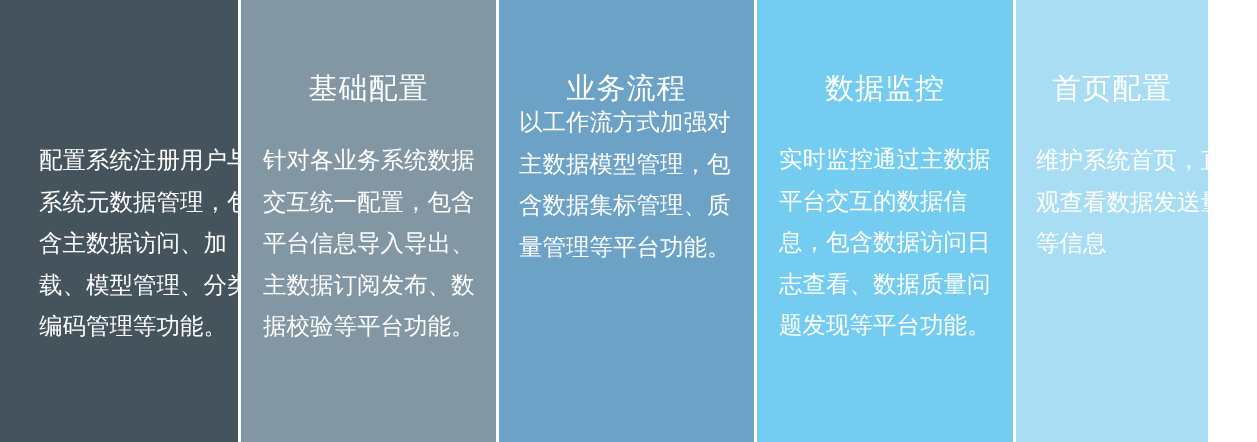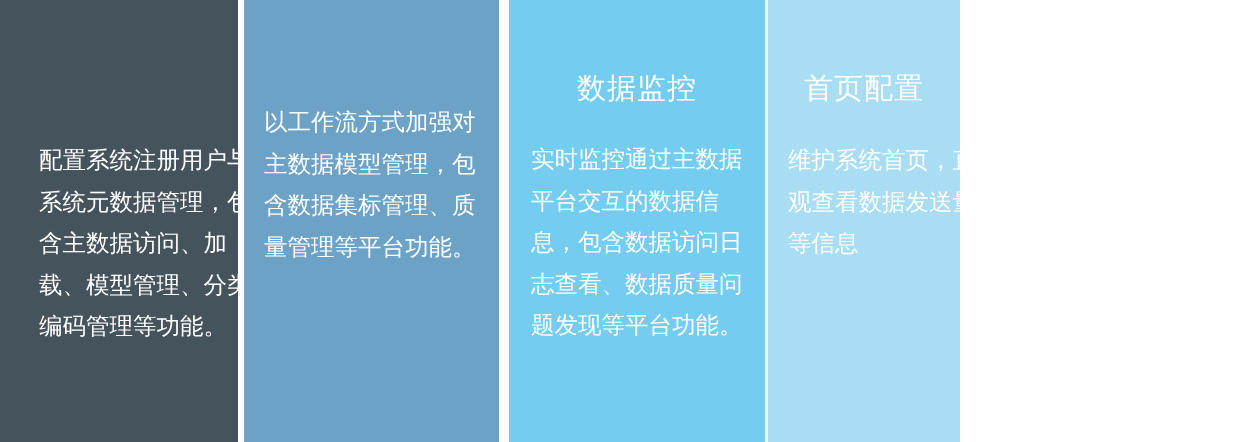--- a/index.html
+++ b/index.html
@@ -65,21 +65,21 @@
   .p0 .panel-body  { top: 140px; left: 12px; width: 222px; margin-left: 27px; }
 
   .p1 { width: 255px; }
   .p1 .panel-title { top: 71px; }
   .p1 .panel-body  { top: 140px; left: 22px; width: 220px; }
 
   .p2 { width: 255px; }
   .p2 .panel-title { top: 71px; }
   .p2 .panel-body  { top: 102px; left: 20px; width: 224px; }
 
-  .p3 { width: 256px; margin-left: 7px; }
+  .p3 { width: 256px; }
   .p3 .panel-title { top: 71px; }
   .p3 .panel-body  { top: 139px; left: 22px; width: 220px; }
 
   .p4 { width: 192px; }
   .p4 .panel-title { top: 71px; }
   .p4 .panel-body  { top: 140px; left: 20px; width: 206px; }
 
   .right-margin {
     flex: 1 1 auto;
     height: 442px;
@@ -90,24 +90,29 @@
 <body>
 
 <div class="panel-strip">
 
   <section class="panel p0" style="background-color: rgb(69, 83, 92);">
     <span class="panel-body">配置系统注册用户与系统元数据管理，包含主数据访问、加载、模型管理、分类编码管理等功能。</span>
   </section>
 
   <div class="gap" style="width:3px"></div>
 
+  <section class="panel p1" style="background-color: rgb(130, 150, 164);">
+    <span class="panel-title">基础配置</span>
+    <span class="panel-body">针对各业务系统数据交互统一配置，包含平台信息导入导出、主数据订阅发布、数据校验等平台功能。</span>
+  </section>
 
   <div class="gap" style="width:3px"></div>
 
   <section class="panel p2" style="background-color: rgb(108, 162, 198);">
+    <span class="panel-title">业务流程</span>
     <span class="panel-body">以工作流方式加强对主数据模型管理，包含数据集标管理、质量管理等平台功能。</span>
   </section>
 
   <div class="gap" style="width:3px"></div>
 
   <section class="panel p3" style="background-color: rgb(116, 205, 240);">
     <span class="panel-title">数据监控</span>
     <span class="panel-body">实时监控通过主数据平台交互的数据信息，包含数据访问日志查看、数据质量问题发现等平台功能。</span>
   </section>
 

